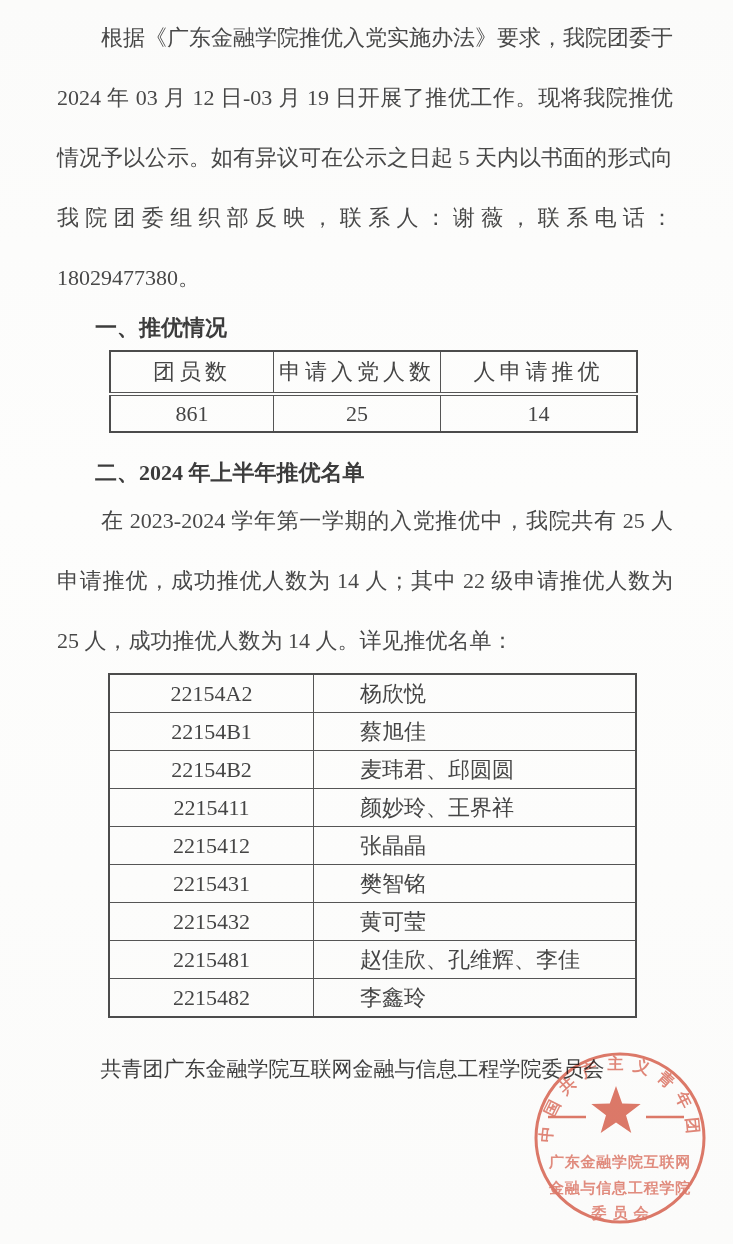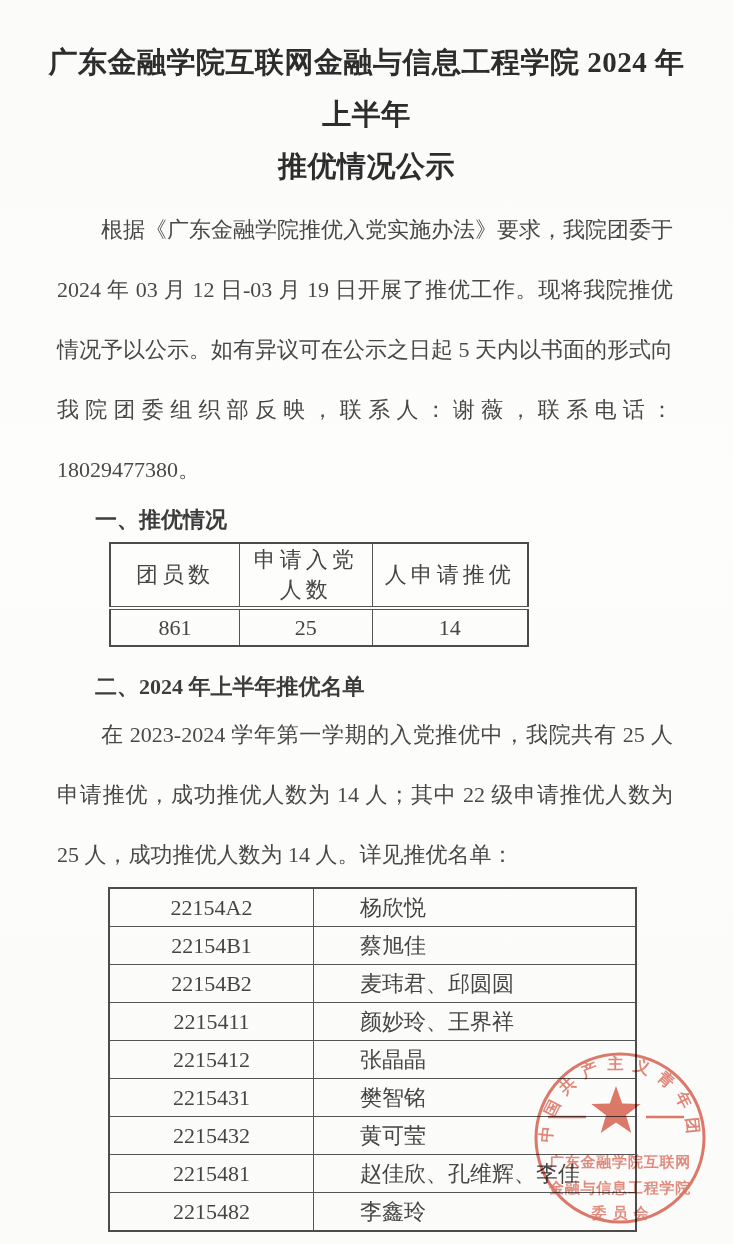--- a/index.html
+++ b/index.html
@@ -34,21 +34,21 @@
   .heading{
     margin:4px 60px 0 57px;
     padding-left:38px;
     font-size:22px;
     line-height:32px;
     font-weight:bold;
     color:#3c3c3c;
   }
   .heading.h2{margin-top:24px;}
   table{border-collapse:collapse;font-size:22px;color:#454545;}
-  .stats{margin:6px 0 0 109px;width:420px;padding-left:10px;}
+  .stats{margin:6px 0 0 109px;width:529px;padding-left:10px;}
   .stats th,.stats td{border:1.4px solid #555;text-align:center;font-weight:normal;}
   .stats th{height:38px;letter-spacing:4px;border-bottom:4px double #555;}
   .stats td{height:33px;}
   .stats col.c1{width:31%;} .stats col.c2{width:31.7%;} .stats col.c3{width:37.3%;}
   .stats{border:2px solid #4c4c4c;}
   .roster{margin:2px 0 0 108px;width:529px;border:2px solid #4c4c4c;}
   .roster td{border:1.4px solid #555;height:35px;}
   .roster td.cid{width:38.8%;text-align:center;}
   .roster td.cname{padding-left:46px;text-align:left;}
   .signature{
@@ -70,21 +70,20 @@
   .seal text{font-family:"Liberation Serif","DejaVu Serif",serif;font-weight:bold;}
   .seal .arc{font-size:16px;letter-spacing:9px;fill-opacity:.9;}
   .seal .inner{font-size:15px;letter-spacing:.8px;text-anchor:middle;fill-opacity:.85;}
   .seal .inner.sp{letter-spacing:6px;}
 </style>
 </head>
 <body>
 
 <div class="page">
 
-  <h1 class="title"><span>广东金融学院互联网金融与信息工程学院 2024 年上半年</span><br><span>推优情况公示</span></h1>
 
   <p class="para">根据《广东金融学院推优入党实施办法》要求，我院团委于 2024 年 03 月 12 日-03 月 19 日开展了推优工作。现将我院推优情况予以公示。如有异议可在公示之日起 5 天内以书面的形式向我院团委组织部反映，联系人：谢薇，联系电话：18029477380。</p>
 
   <div class="heading">一、推优情况</div>
 
   <table class="stats">
     <colgroup>
         <col class="c1">
         <col class="c2">
         <col class="c3">

